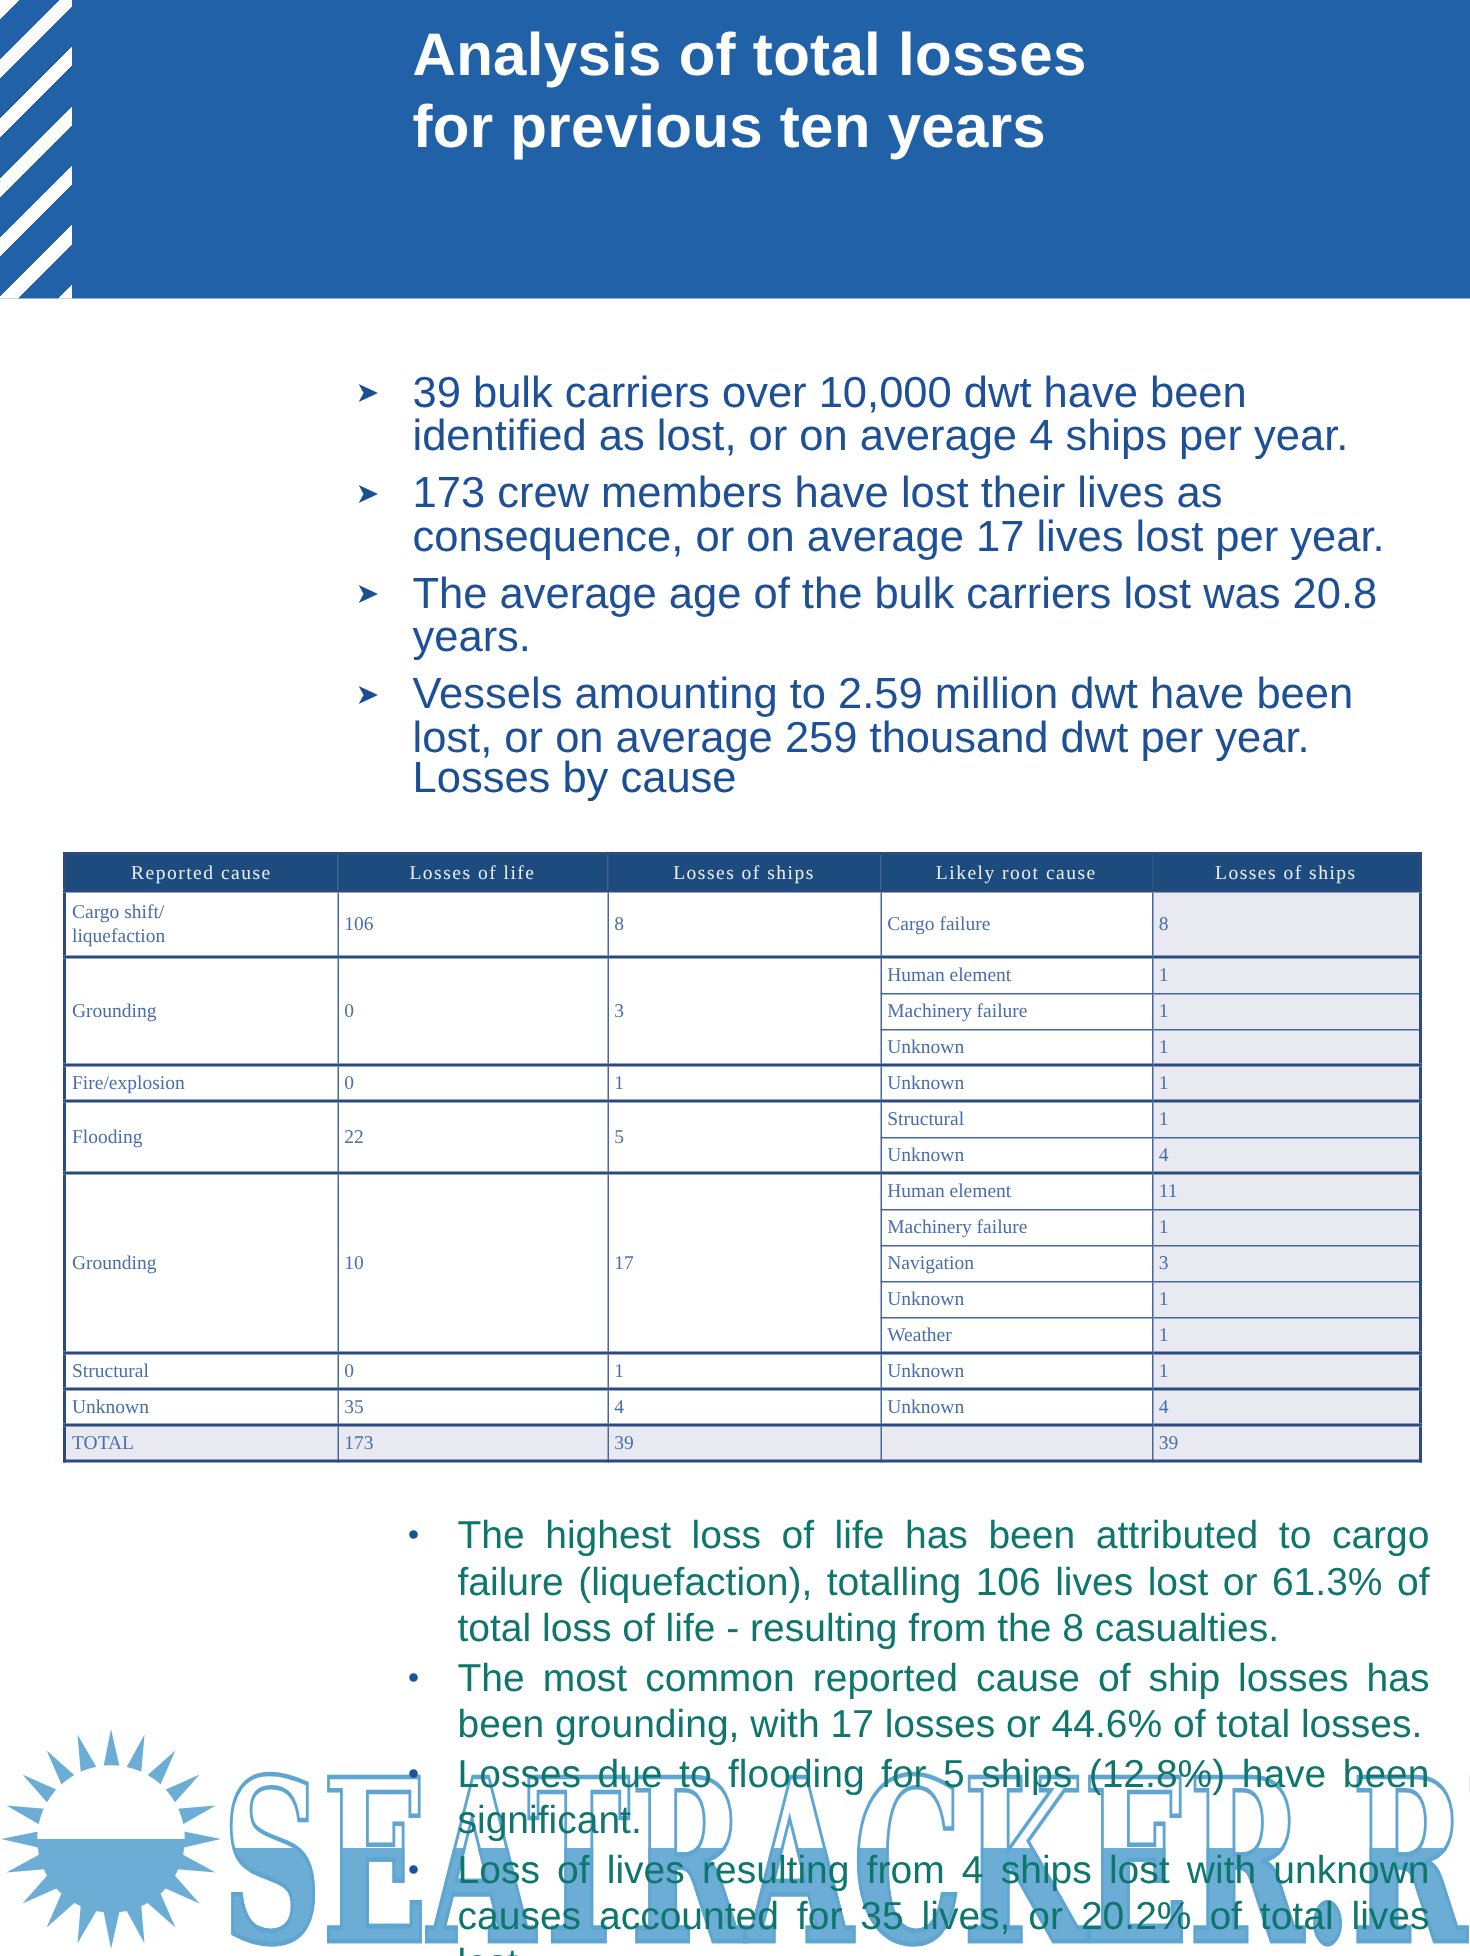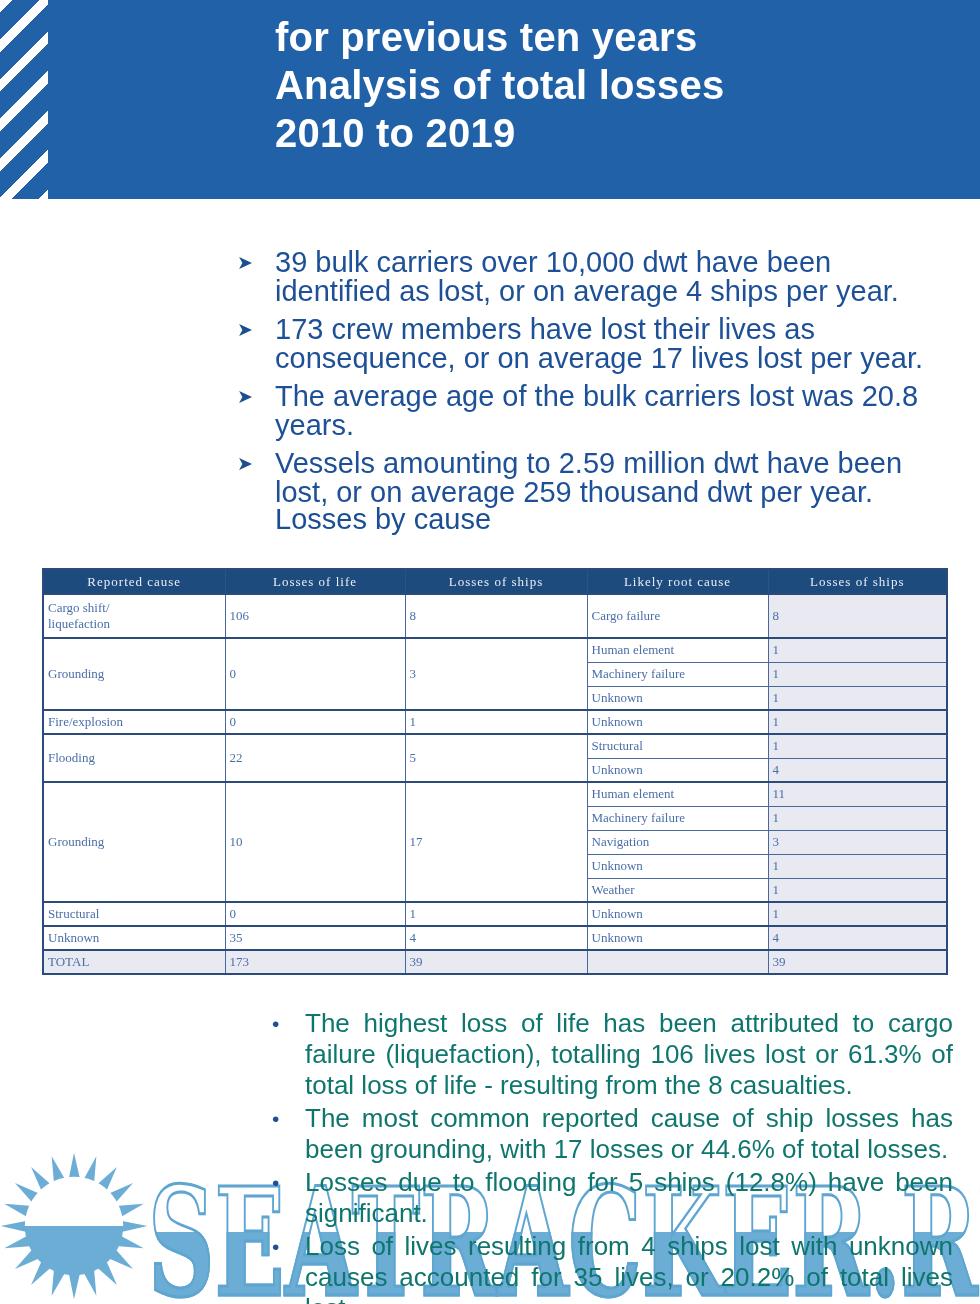--- a/index.html
+++ b/index.html
@@ -107,23 +107,22 @@
       <path d="M30,85 A55,55 0 0 0 140,85 Z" fill="#6cadd6"></path>
     </svg>
     <div class="wm-text">SEATRACKER.RU</div>
   </div>
 
   <div class="content">
 
     <header class="hero">
       <div class="hero-stripes"></div>
       <h1 class="hero-title">
+        <span style="display:block">Analysis of total losses</span>
         <span style="display:block">for previous ten years</span>
-        <span style="display:block">Analysis of total losses</span>
-        <span style="display:block">2010 to 2019</span>
       </h1>
     </header>
 
     <ul class="key-points">
       <li>
         <span class="kp-arrow">➤</span>
         <span class="kp-text">39 bulk carriers over 10,000 dwt have been identified as lost, or on average 4 ships per year.</span>
       </li>
       <li>
         <span class="kp-arrow">➤</span>

